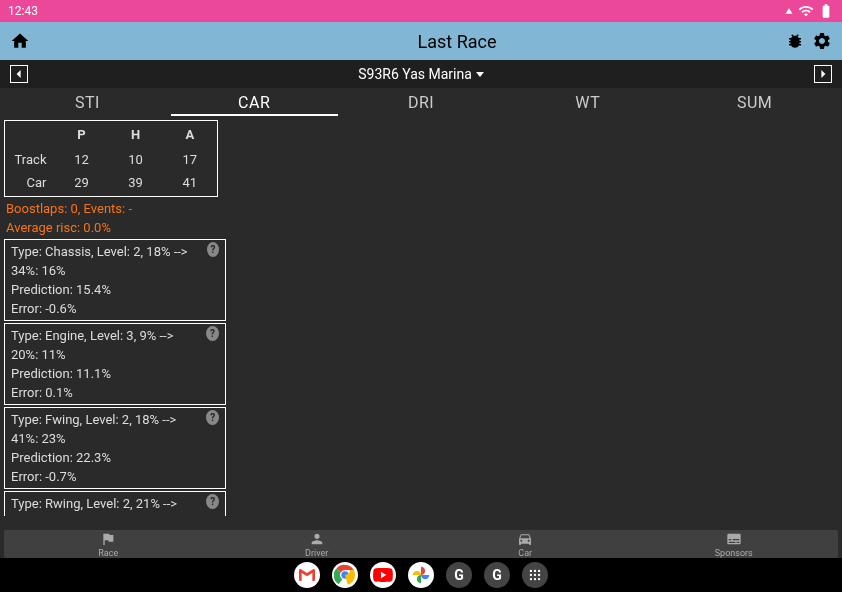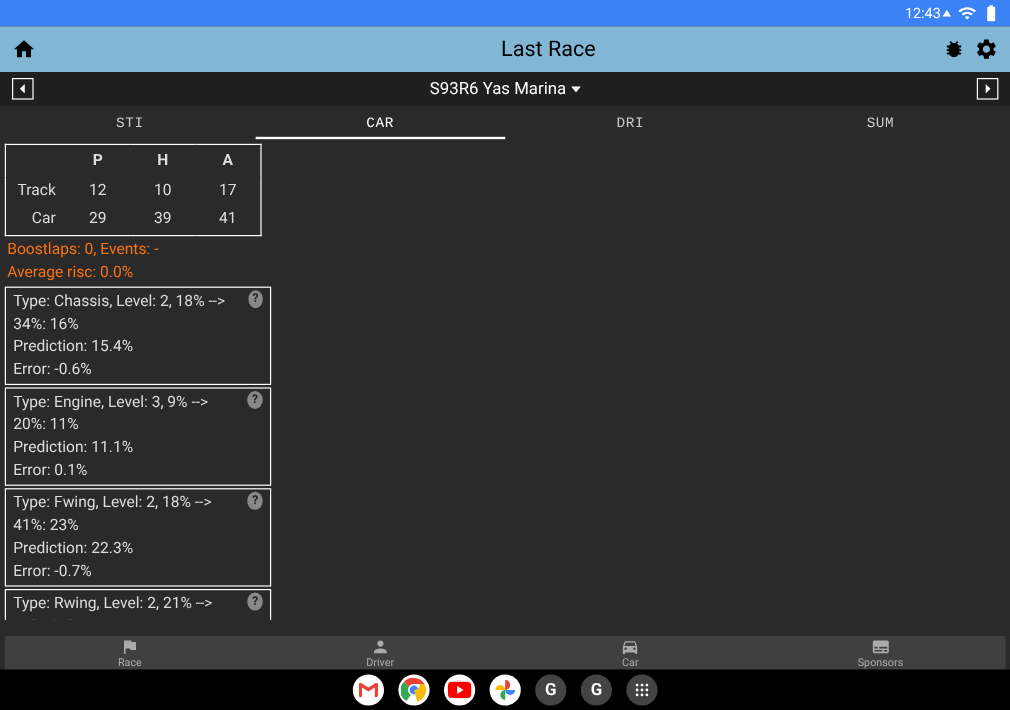--- a/index.html
+++ b/index.html
@@ -1,27 +1,27 @@
 <!DOCTYPE html>
 <html><head>
 <meta charset="utf-8">
 <style>
 * { box-sizing: border-box; margin: 0; padding: 0; }
 body { width: 842px; height: 592px; background: #2a2a2a; font-family: Roboto, Arial, sans-serif; color: #ddd; overflow: hidden; position: relative; }
-.status-bar { height: 22px; background: #3b82f6; display: flex; justify-content: flex-end; align-items: center; padding: 0 8px; color: #fff; font-size: 12px; }
+.status-bar { height: 22px; background: #ec4899; display: flex; justify-content: space-between; align-items: center; padding: 0 8px; color: #fff; font-size: 12px; }
 .status-right { display: flex; gap: 4px; align-items: center; }
 .app-bar { height: 38px; background: #82b6d5; display: flex; align-items: center; padding: 0 10px; position: relative; }
 .app-bar-title { position: absolute; left: 50%; transform: translateX(-50%); color: #000; font-size: 18px; margin-left: 36px; }
 .app-bar-left, .app-bar-right { display: flex; gap: 8px; align-items: center; }
 .app-bar-right { margin-left: auto; }
 .race-selector { height: 28px; background: #1f1f1f; display: flex; align-items: center; justify-content: space-between; padding: 0 10px; }
 .nav-box { width: 18px; height: 18px; border: 1px solid #fff; display: flex; align-items: center; justify-content: center; cursor: pointer; }
 .race-name { color: #ffffff; font-size: 14px; display: flex; align-items: center; gap: 4px; }
 .tabs { height: 26px; display: flex; margin: 2px 4px 0 4px; }
-.tab { flex: 1; text-align: center; font-size: 12px; color: #ccc; line-height: 26px; cursor: pointer; letter-spacing: 0.5px; font-family: Liberation Mono, monospace; }
+.tab { flex: 1; text-align: center; font-size: 16px; color: #ccc; line-height: 26px; cursor: pointer; letter-spacing: 0.5px; }
 .tab.active { color: #fff; border-bottom: 2px solid #fff; }
 .content { padding: 4px; overflow-y: auto; height: 400px; }
 .stats-table { border: 1px solid #fff; width: 214px; font-size: 13px; border-collapse: collapse; }
 .stats-table th, .stats-table td { padding: 4px 8px; text-align: center; font-weight: normal; }
 .stats-table td:first-child, .stats-table th:first-child { text-align: right; width: 50px; }
 .stats-table tr:first-child th { padding-top: 6px; padding-bottom: 6px; font-weight: bold; }
 .stats-table tr:last-child td { padding-bottom: 6px; }
 .info-line { font-size: 13px; color: #f97316; margin: 4px 2px; }
 .component-blocks { width: 222px; }
 .component { border: 1px solid #fff; padding: 2px 6px; font-size: 13px; margin-bottom: 2px; position: relative; }
@@ -83,20 +83,21 @@
     <svg width="8" height="8" viewBox="0 0 10 10" fill="#fff">
         <path d="M3 0 L8 5 L3 10 Z"></path>
       </svg>
   </div>
 </div>
 
 <div class="tabs">
   <div class="tab">STI</div>
   <div class="tab active">CAR</div>
   <div class="tab">DRI</div>
+  <div class="tab">WT</div>
   <div class="tab">SUM</div>
 </div>
 
 <div class="content">
   <table class="stats-table">
     <tbody>
         <tr>
       <th></th>
       <th>P</th>
       <th>H</th>

